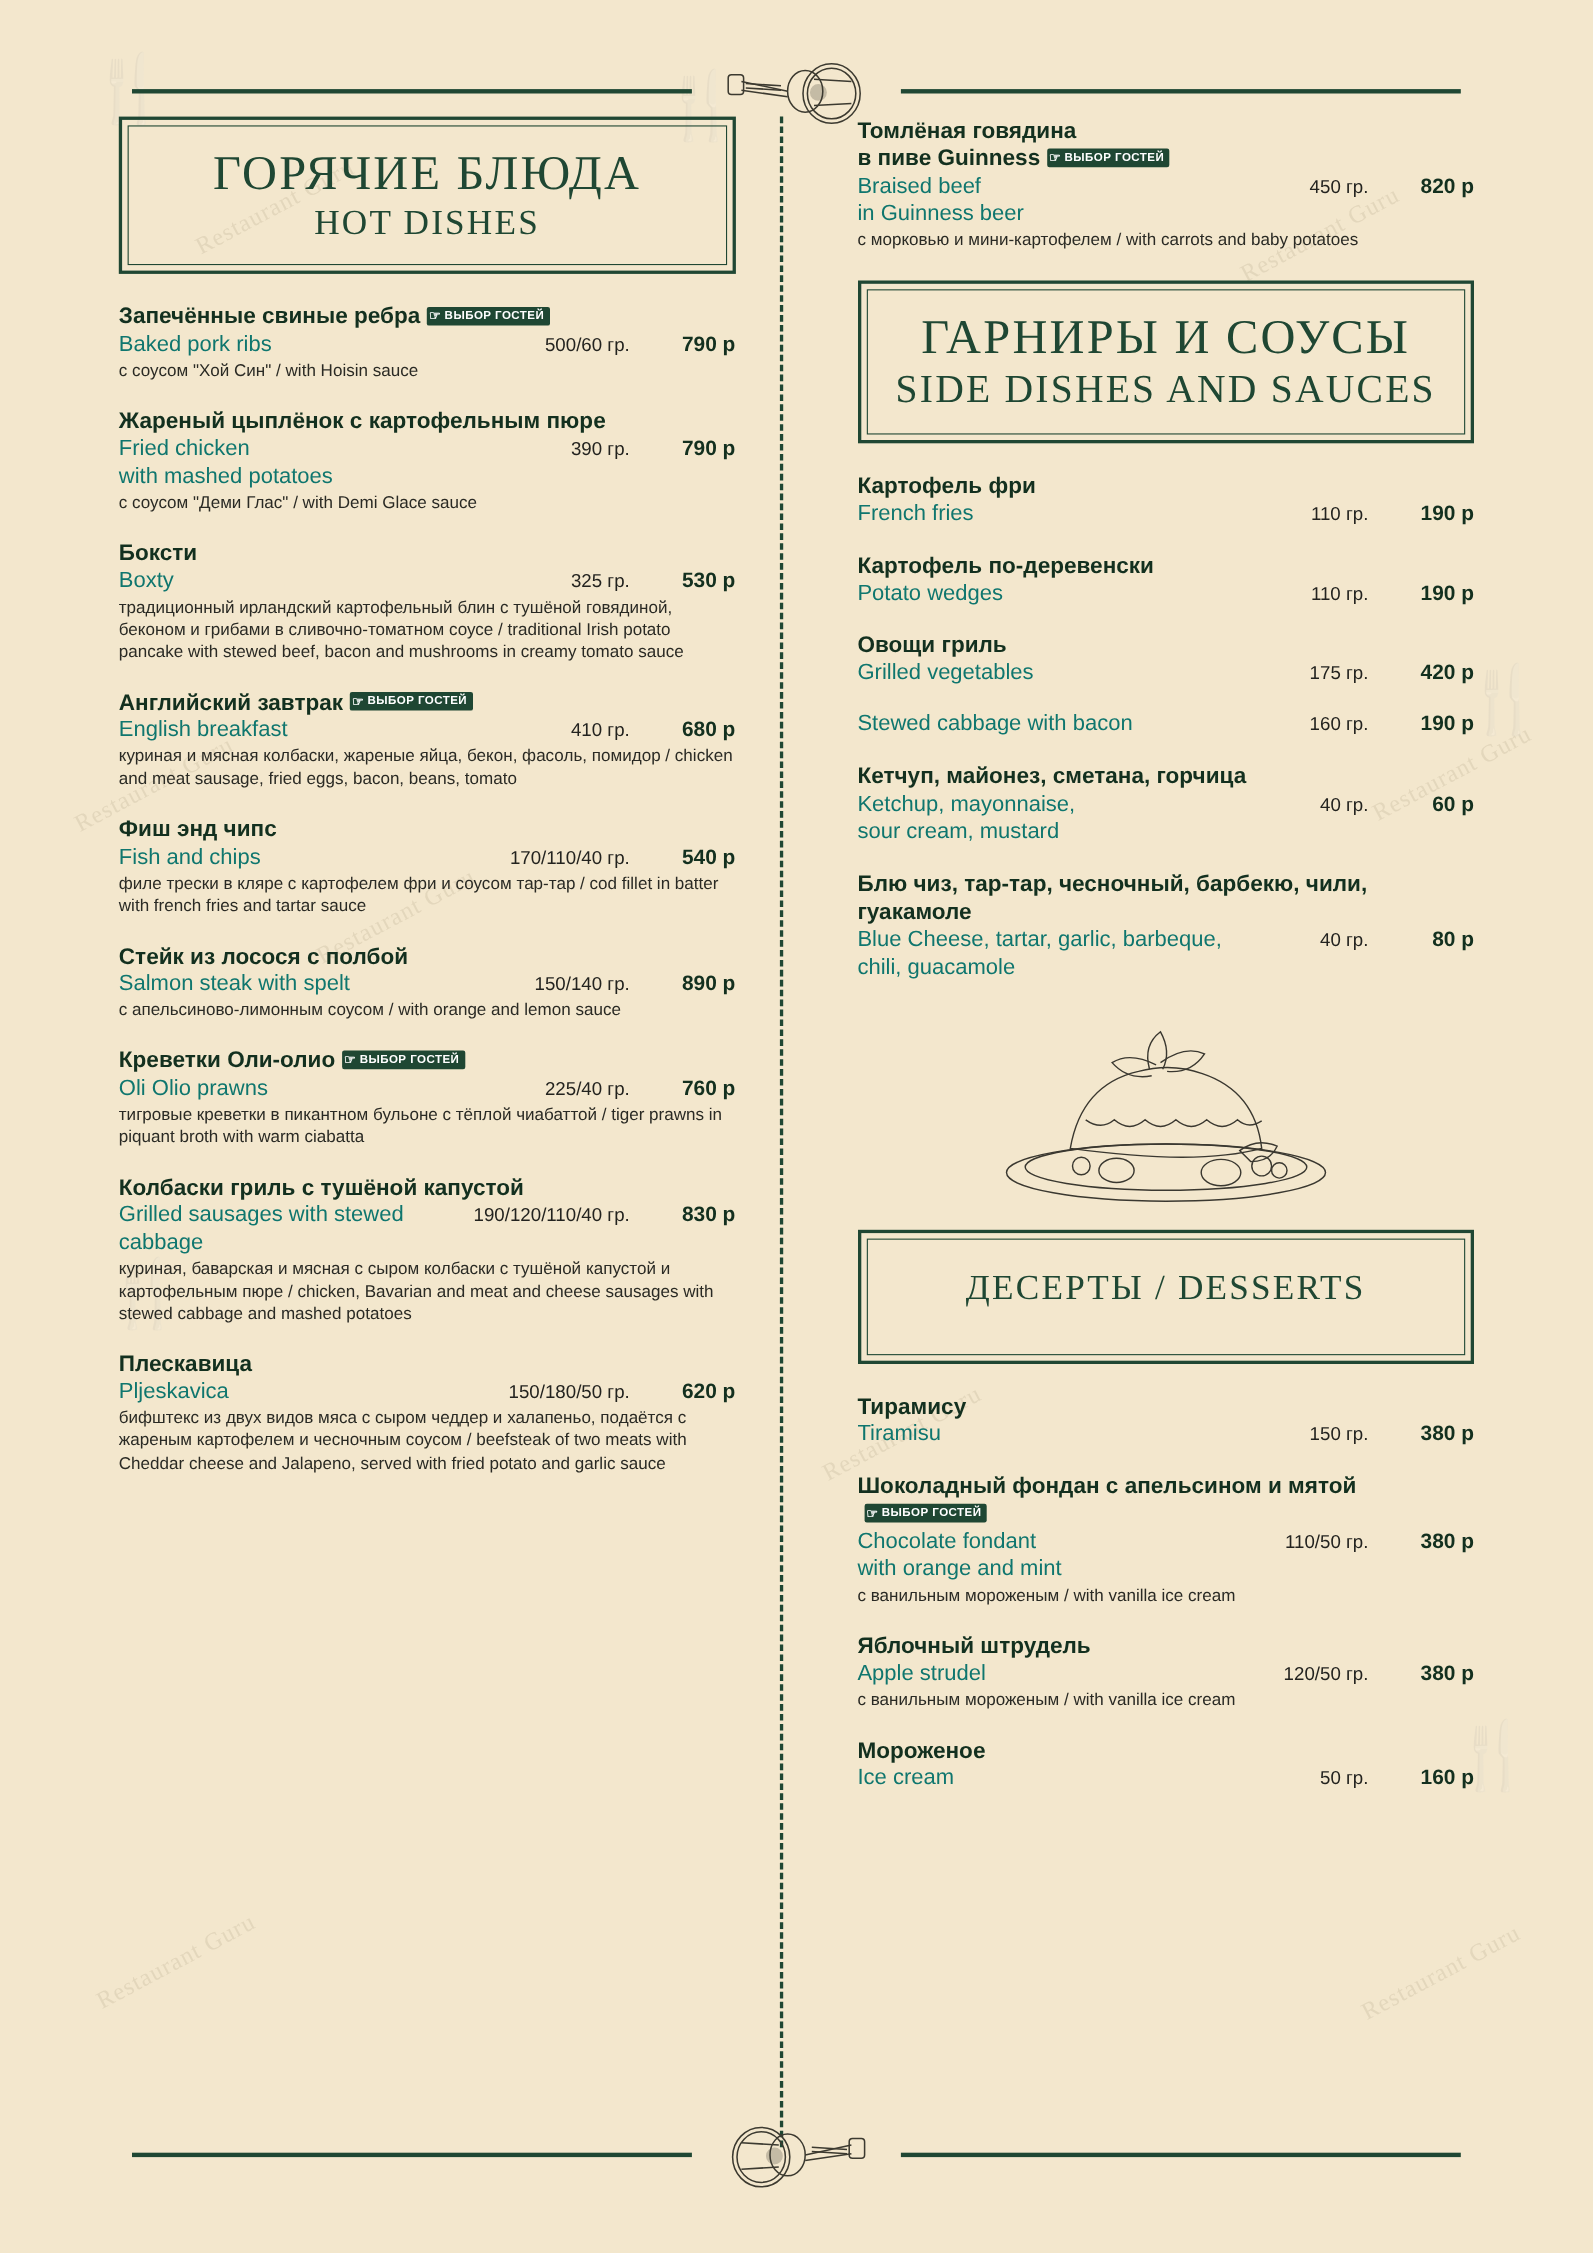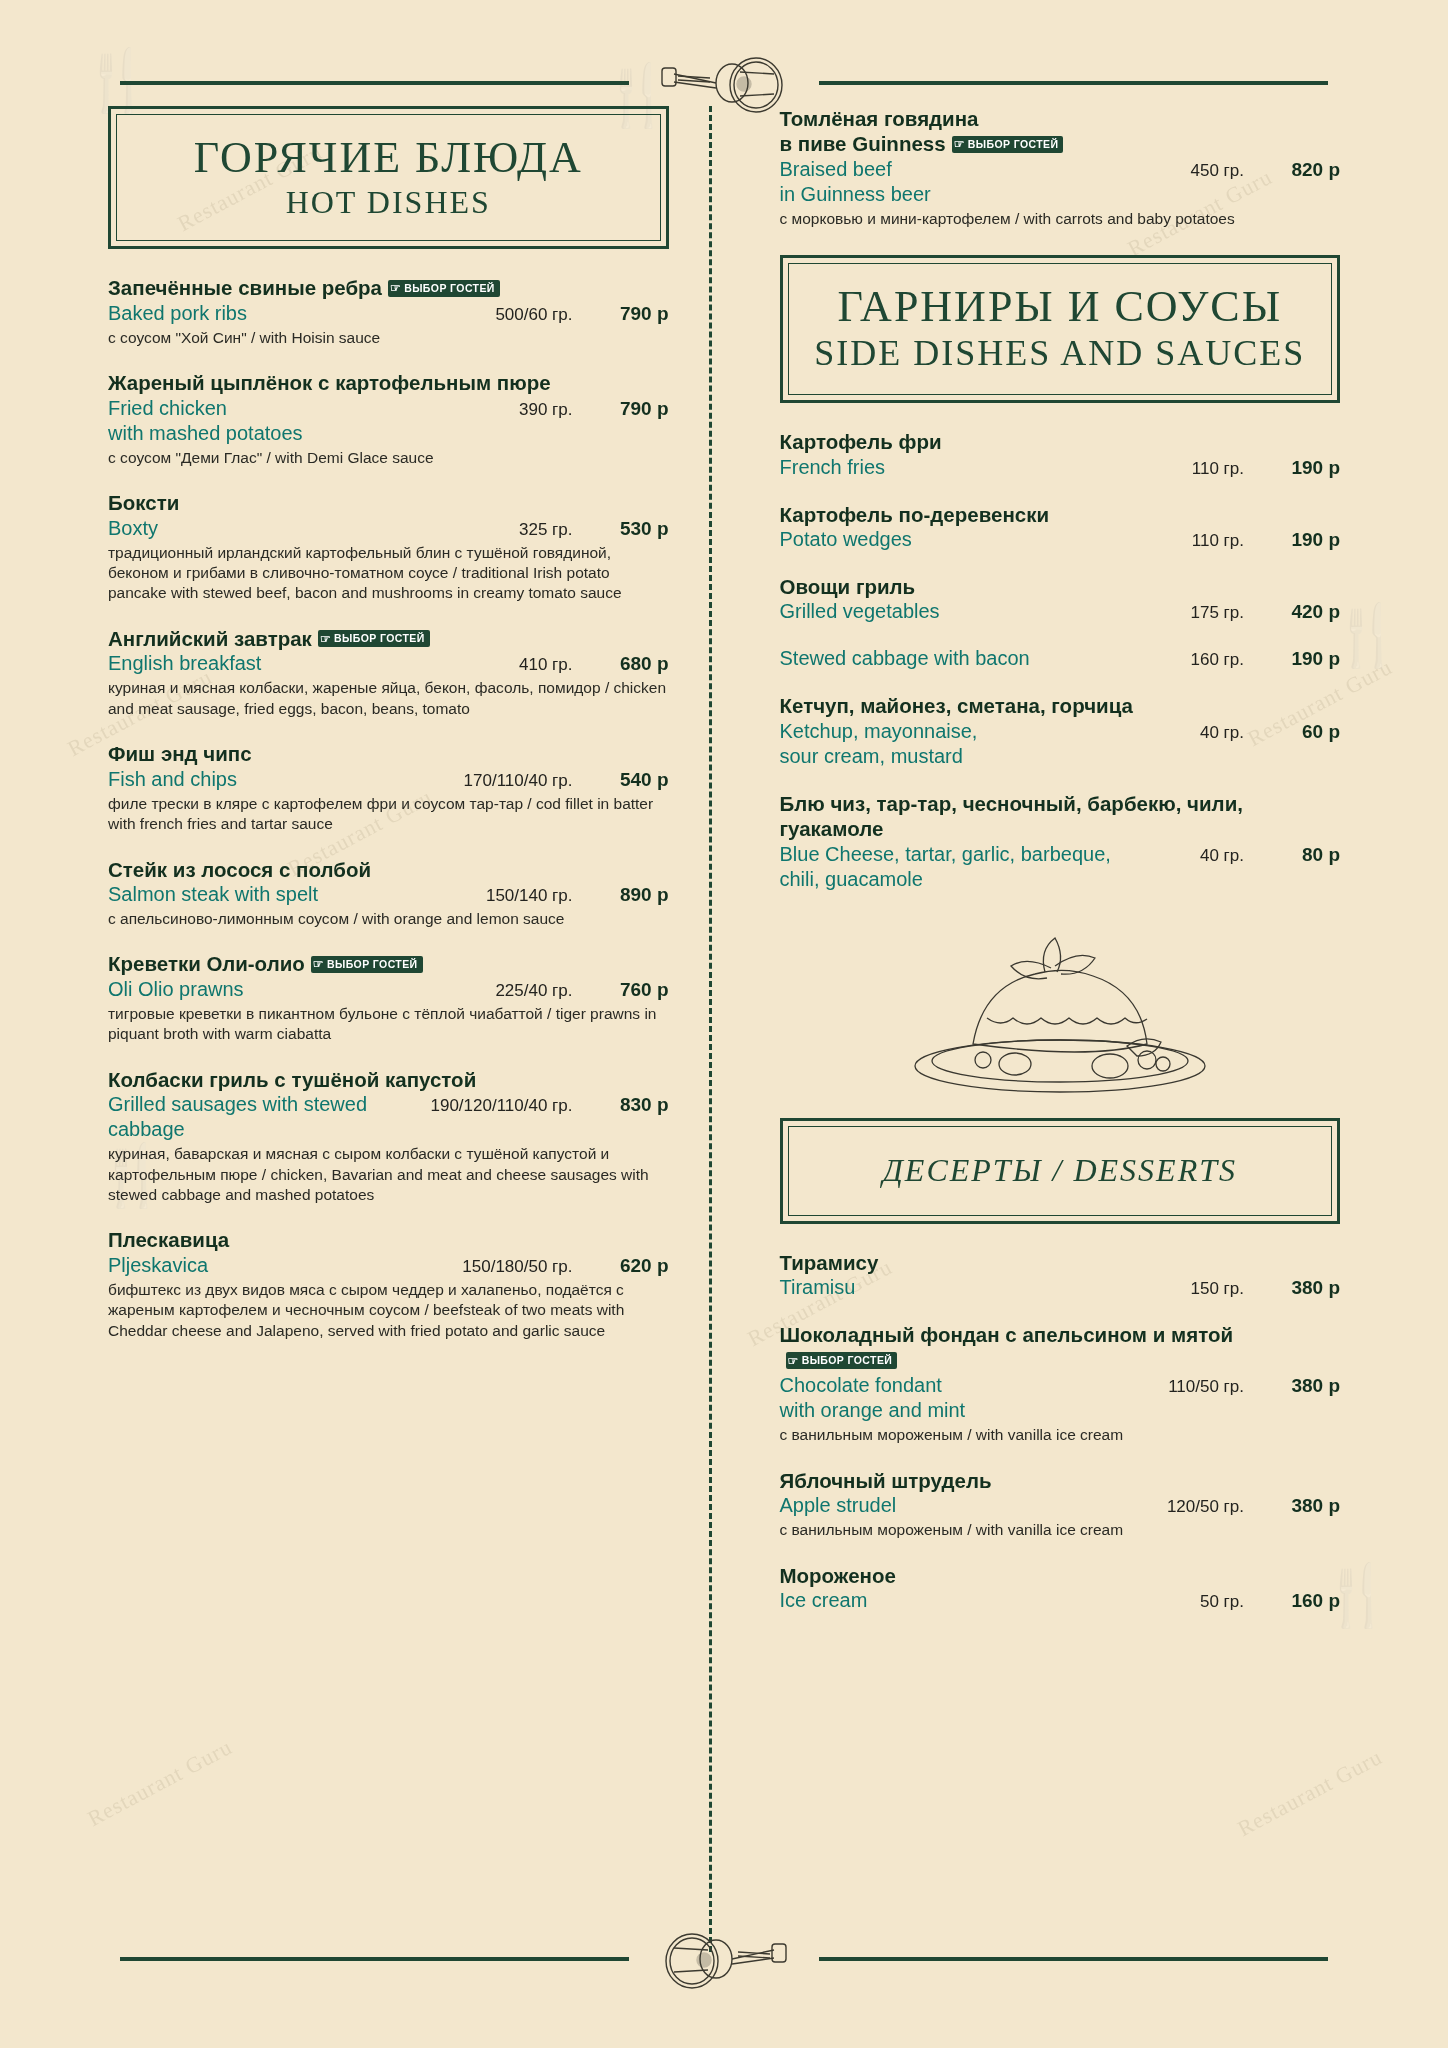--- a/index.html
+++ b/index.html
@@ -419,21 +419,21 @@
             <ellipse cx="215" cy="152" rx="18" ry="12"></ellipse>
             <circle cx="252" cy="146" r="9"></circle>
             <circle cx="268" cy="150" r="7"></circle>
             <circle cx="88" cy="146" r="8"></circle>
             <path d="M232 132 q16 -12 34 -4 q-6 14 -24 14 z"></path>
           </g>
         </svg>
       </div>
 
       <div class="title-box">
-        <div class="title-box-inner" style="padding:24px 10px 26px;font-style:italic;">
+        <div class="title-box-inner" style="padding:24px 10px 42px;">
           <div class="title-single">ДЕСЕРТЫ / DESSERTS</div>
         </div>
       </div>
 
       <div id="desserts-list">
           <div class="dish">
             <div class="dish-ru">Тирамису</div>
             <div class="dish-row">
               <div class="dish-en">Tiramisu</div>
               <div class="weight">150 гр.</div>

